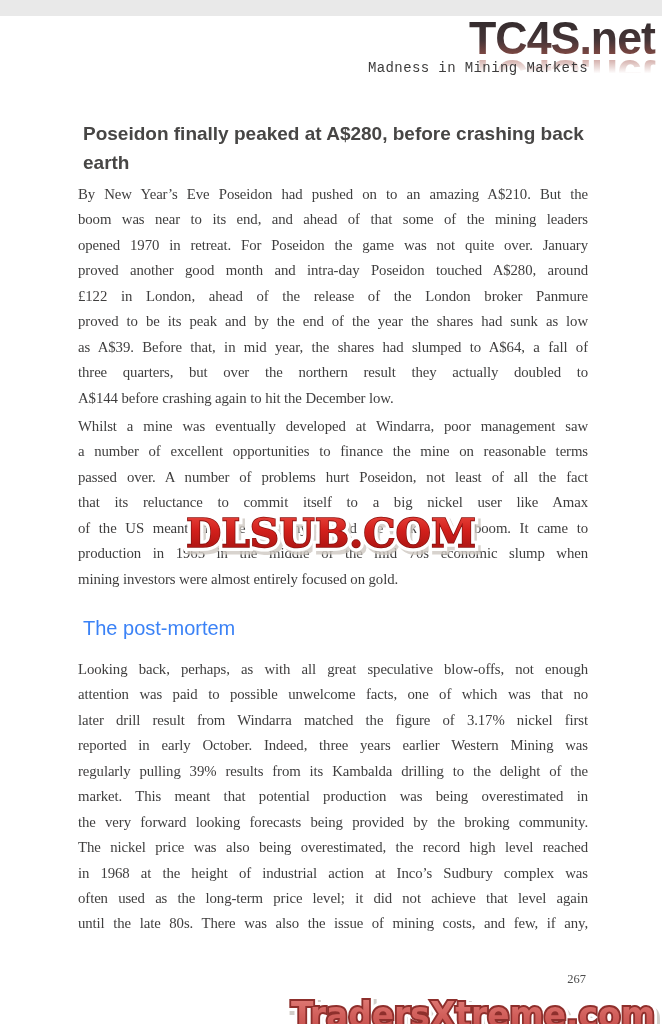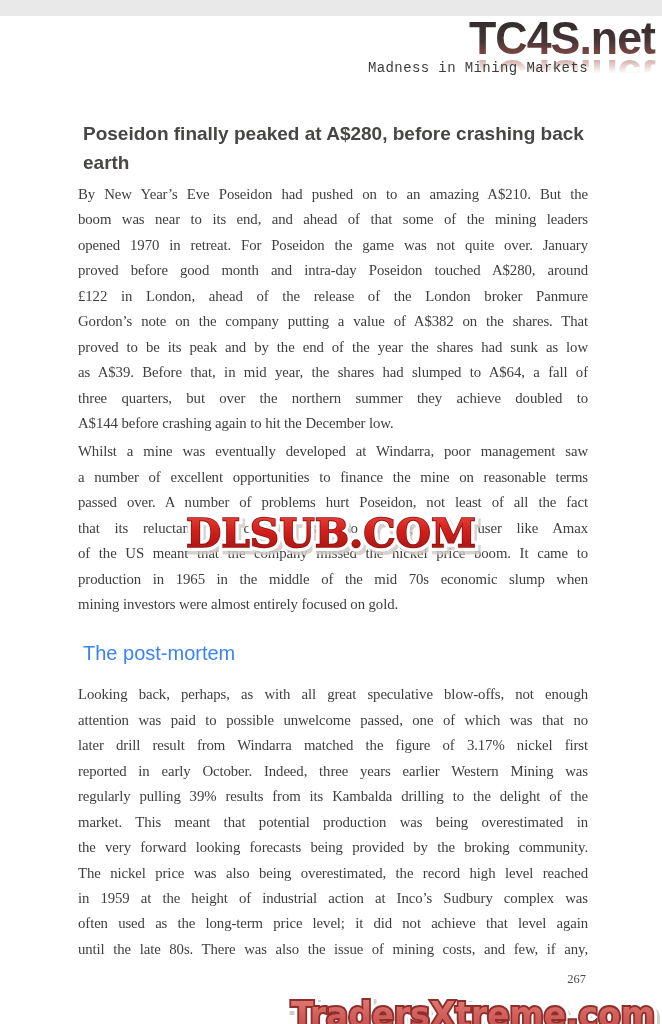--- a/index.html
+++ b/index.html
@@ -114,48 +114,47 @@
 
   <main class="article">
     <h1>
         <div class="hl">Poseidon finally peaked at A$280, before crashing back to</div>
         <div class="hl">earth</div>
       </h1>
     <div class="para" style="margin-top:5px">
         <div class="bl j">By New Year’s Eve Poseidon had pushed on to an amazing A$210. But the</div>
         <div class="bl j">boom was near to its end, and ahead of that some of the mining leaders</div>
         <div class="bl j">opened 1970 in retreat. For Poseidon the game was not quite over. January</div>
-        <div class="bl j">proved before good month and intra-day Poseidon touched A$280, around</div>
+        <div class="bl j">proved another good month and intra-day Poseidon touched A$280, around</div>
         <div class="bl j">£122 in London, ahead of the release of the London broker Panmure</div>
-        <div class="bl j">Gordon’s note on the company putting a value of A$382 on the shares. That</div>
         <div class="bl j">proved to be its peak and by the end of the year the shares had sunk as low</div>
         <div class="bl j">as A$39. Before that, in mid year, the shares had slumped to A$64, a fall of</div>
-        <div class="bl j">three quarters, but over the northern summer they achieve doubled to</div>
+        <div class="bl j">three quarters, but over the northern result they actually doubled to</div>
         <div class="bl">A$144 before crashing again to hit the December low.</div>
       </div>
     <div class="para" style="margin-top:3px">
         <div class="bl j">Whilst a mine was eventually developed at Windarra, poor management saw</div>
         <div class="bl j">a number of excellent opportunities to finance the mine on reasonable terms</div>
         <div class="bl j">passed over. A number of problems hurt Poseidon, not least of all the fact</div>
         <div class="bl j">that its reluctance to commit itself to a big nickel user like Amax</div>
         <div class="bl j">of the US meant that the company missed the nickel price boom. It came to</div>
         <div class="bl j">production in 1965 in the middle of the mid 70s economic slump when</div>
         <div class="bl">mining investors were almost entirely focused on gold.</div>
       </div>
     <h2 class="subheading">The post-mortem</h2>
     <div class="para">
         <div class="bl j">Looking back, perhaps, as with all great speculative blow-offs, not enough</div>
-        <div class="bl j">attention was paid to possible unwelcome passed, one of which was that no</div>
+        <div class="bl j">attention was paid to possible unwelcome facts, one of which was that no</div>
         <div class="bl j">later drill result from Windarra matched the figure of 3.17% nickel first</div>
         <div class="bl j">reported in early October. Indeed, three years earlier Western Mining was</div>
         <div class="bl j">regularly pulling 39% results from its Kambalda drilling to the delight of the</div>
         <div class="bl j">market. This meant that potential production was being overestimated in</div>
         <div class="bl j">the very forward looking forecasts being provided by the broking community.</div>
         <div class="bl j">The nickel price was also being overestimated, the record high level reached</div>
-        <div class="bl j">in 1959 at the height of industrial action at Inco’s Sudbury complex was</div>
+        <div class="bl j">in 1968 at the height of industrial action at Inco’s Sudbury complex was</div>
         <div class="bl j">often used as the long-term price level; it did not achieve that level again</div>
         <div class="bl j">until the late 80s. There was also the issue of mining costs, and few, if any,</div>
       </div>
   </main>
 
   <svg class="watermark-svg" width="300" height="56" viewBox="0 0 300 56">
     <defs>
       <linearGradient id="wmg" x1="0" y1="0" x2="0" y2="1">
         <stop offset="0" stop-color="#ee4f45"></stop>
         <stop offset="0.45" stop-color="#d3201c"></stop>

